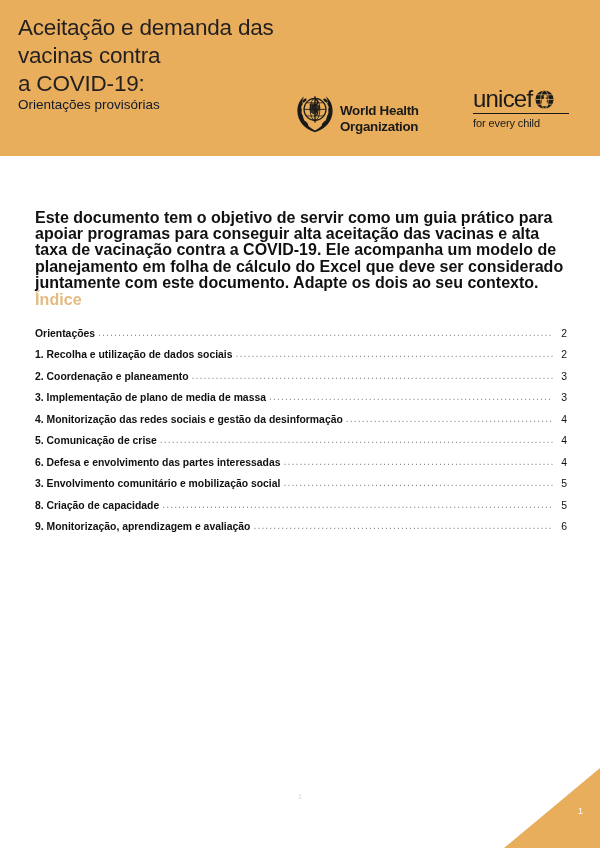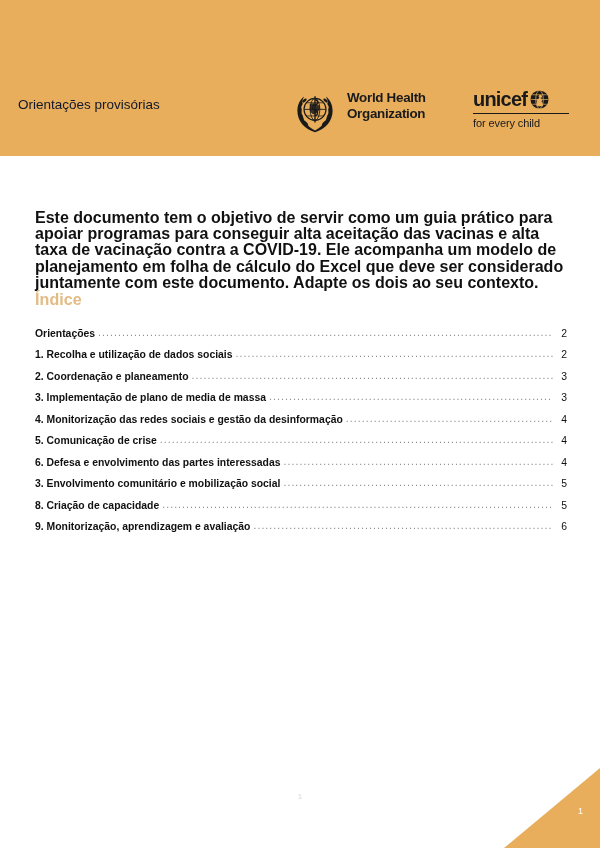--- a/index.html
+++ b/index.html
@@ -57,22 +57,22 @@
     font-weight: 400;
     color: #0f172a;
   }
 
   
   #who-logo {
     position: absolute;
     left: 293px;
     top: 90px;
     display: flex;
-    align-items: flex-start;
-    gap: 10px;
+    align-items: flex-end;
+    gap: 3px;
   }
   #who-emblem {
     width: 44px;
     height: 44px;
     flex: 0 0 auto;
   }
   #who-wordmark {
     font-size: 13.4px;
     line-height: 15.5px;
     font-weight: 700;
@@ -87,23 +87,23 @@
     left: 473px;
     top: 88px;
     width: 96px;
   }
   #unicef-top {
     display: flex;
     align-items: center;
     gap: 3px;
   }
   #unicef-wordmark {
-    font-size: 20px;
+    font-size: 24px;
     line-height: 22px;
-    font-weight: 700;
+    font-weight: 400;
     color: #1a1a1a;
     letter-spacing: -0.8px;
   }
   #unicef-emblem {
     width: 19px;
     height: 19px;
     flex: 0 0 auto;
   }
   #unicef-rule {
     margin-top: 3px;
@@ -209,20 +209,24 @@
   }
 </style>
 </head>
 <body>
 
 <div id="page">
 
   <div id="header-band">
     <div id="header-inner">
 
+      <div id="title-block">
+        <div class="doc-title">Aceitação e demanda das vacinas contra
+a COVID-19:</div>
+      </div>
 
       <div id="subtitle-block">
         <div class="doc-subtitle">Orientações provisórias</div>
       </div>
 
       <div id="who-logo">
         <svg id="who-emblem" viewBox="0 0 100 100">
           <g fill="#1a1a1a">
 
             <path d="M50 96 C26 90 10 70 10 48 C10 34 16 22 25 15 C20 25 18 36 19 47 C20 64 31 82 50 92 Z"></path>

